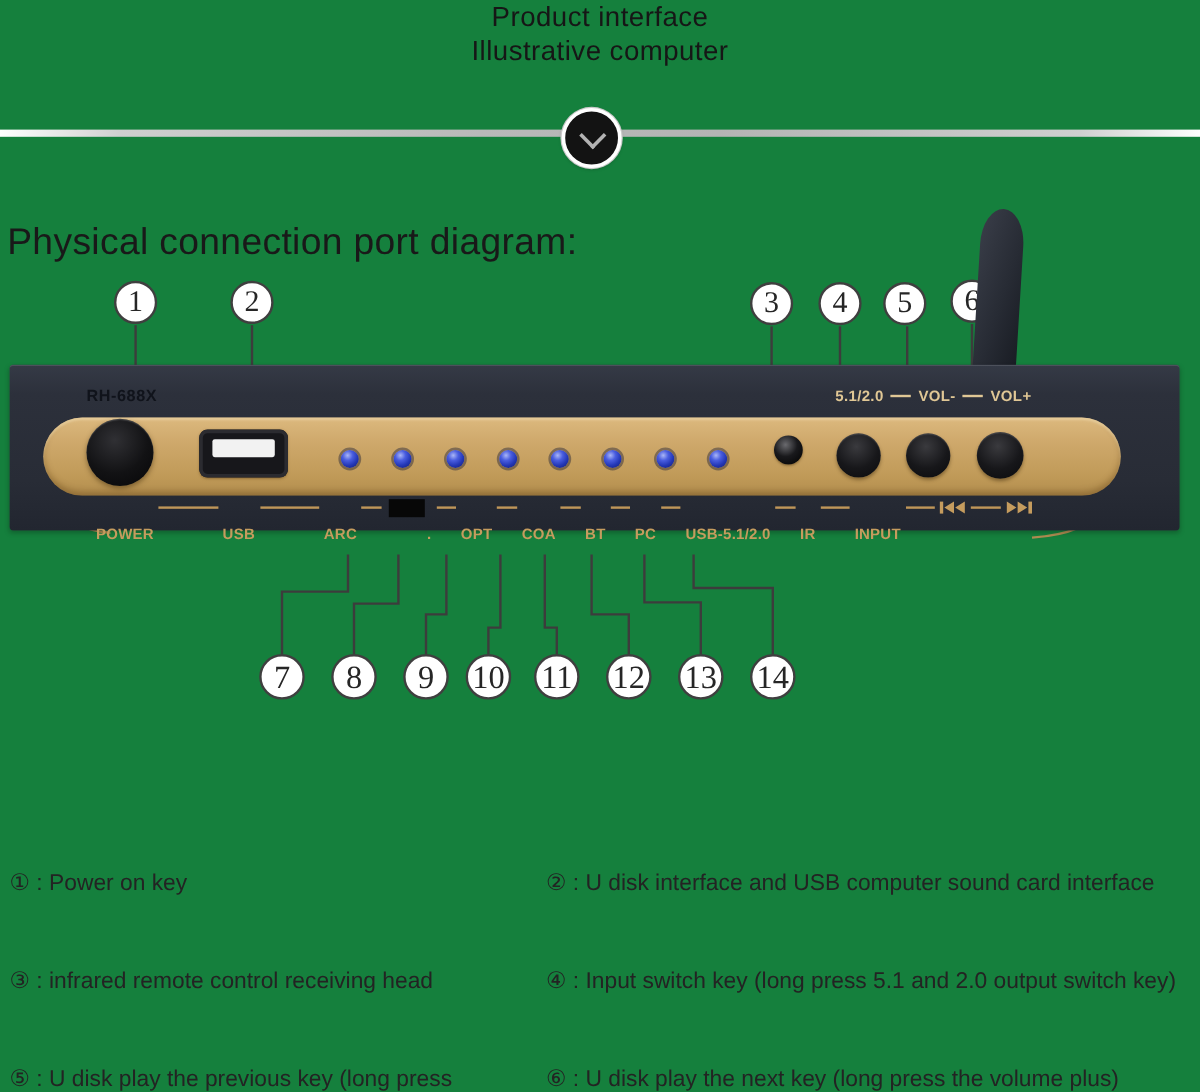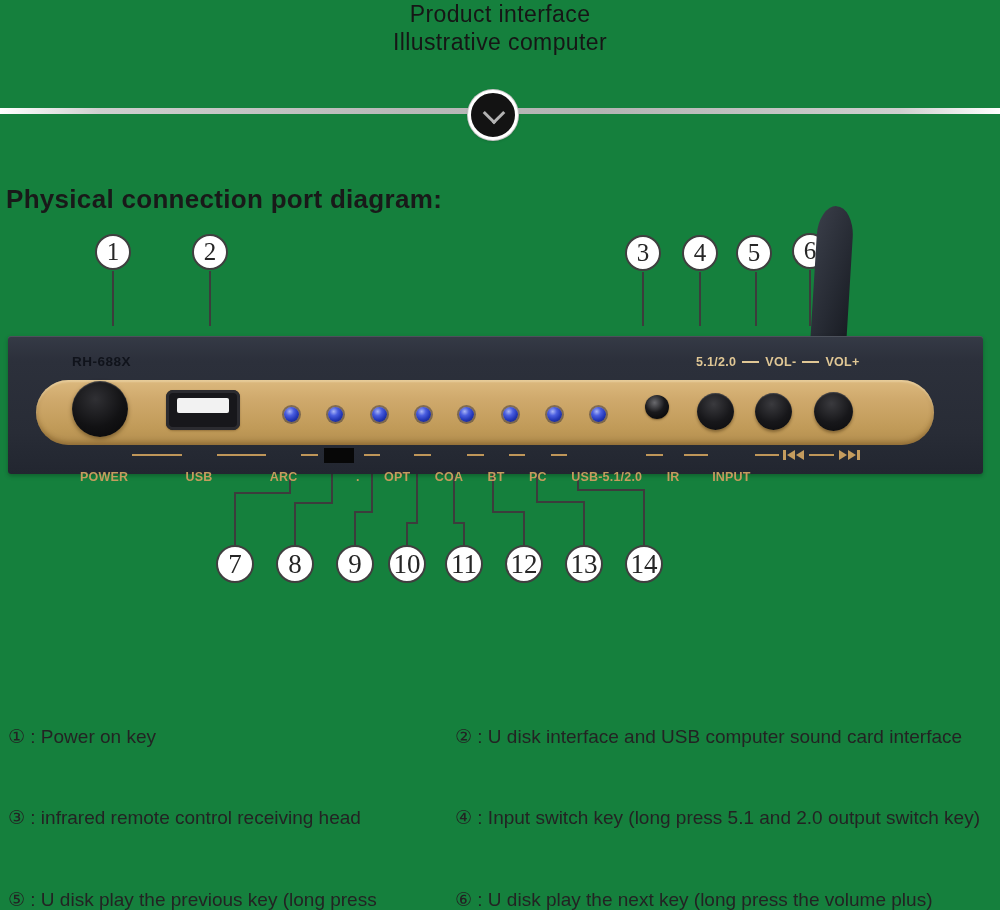--- a/index.html
+++ b/index.html
@@ -12,33 +12,33 @@
 
   
   .divider-line{position:absolute;top:108px;left:0;width:1000px;height:6px;
     background:linear-gradient(90deg,#ffffff 0%,#cfcfcf 10%,#b9b9b9 40%,#b4b4b4 60%,#cfcfcf 90%,#ffffff 100%);}
   .divider-circle{position:absolute;top:90px;left:468px;width:44px;height:44px;border-radius:50%;
     background:#131313;border:3px solid #fff;box-shadow:0 0 0 1px #c9c9c9,0 1px 3px rgba(0,0,0,.25);}
   .chev{position:absolute;left:15px;top:12px;width:13px;height:13px;
     border-right:3px solid #b3b3b3;border-bottom:3px solid #b3b3b3;transform:rotate(45deg);}
 
   
-  .section-heading{position:absolute;top:184px;left:6px;margin:0;font-weight:700;
-    font-size:26px;color:#191919;letter-spacing:.3px;}
+  .section-heading{position:absolute;top:184px;left:6px;margin:0;font-weight:400;
+    font-size:31px;color:#191919;letter-spacing:.3px;}
 
   
   .co{position:absolute;width:36px;height:36px;border:2px solid #3f3f3f;border-radius:50%;
       background:#fff;display:flex;align-items:center;justify-content:center;box-sizing:border-box;
       font-family:"Liberation Serif","DejaVu Serif",serif;font-size:25px;color:#262626;z-index:3;}
   .co.b{width:38px;height:38px;font-size:27px;}
 
   .overlay{position:absolute;left:0;top:0;z-index:2;pointer-events:none;}
 
   
-  .device{position:absolute;left:8px;top:336px;width:975px;height:138px;z-index:4;}
+  .device{position:absolute;left:8px;top:304px;width:975px;height:138px;z-index:4;}
   .antenna{position:absolute;left:806px;top:-130px;width:36px;height:150px;
     background:linear-gradient(105deg,#3a3e49 0%,#272b34 55%,#171a21 100%);
     border-radius:18px 18px 8px 8px / 30px 30px 8px 8px;transform:rotate(3.5deg);}
   .dbody{position:absolute;left:0;top:0;width:100%;height:100%;
     background:linear-gradient(180deg,#353a46 0%,#2c303b 18%,#282c36 70%,#222630 100%);
     border-radius:3px;box-shadow:inset 0 1px 0 rgba(255,255,255,.12),0 2px 4px rgba(0,0,0,.25);}
   .model{position:absolute;left:64px;top:18px;font-size:13.5px;font-weight:bold;
     color:#10131b;letter-spacing:.5px;}
   .top-labels{position:absolute;left:688px;top:19px;display:flex;align-items:center;
     font-size:12.5px;font-weight:bold;color:#e0c795;letter-spacing:.3px;}

